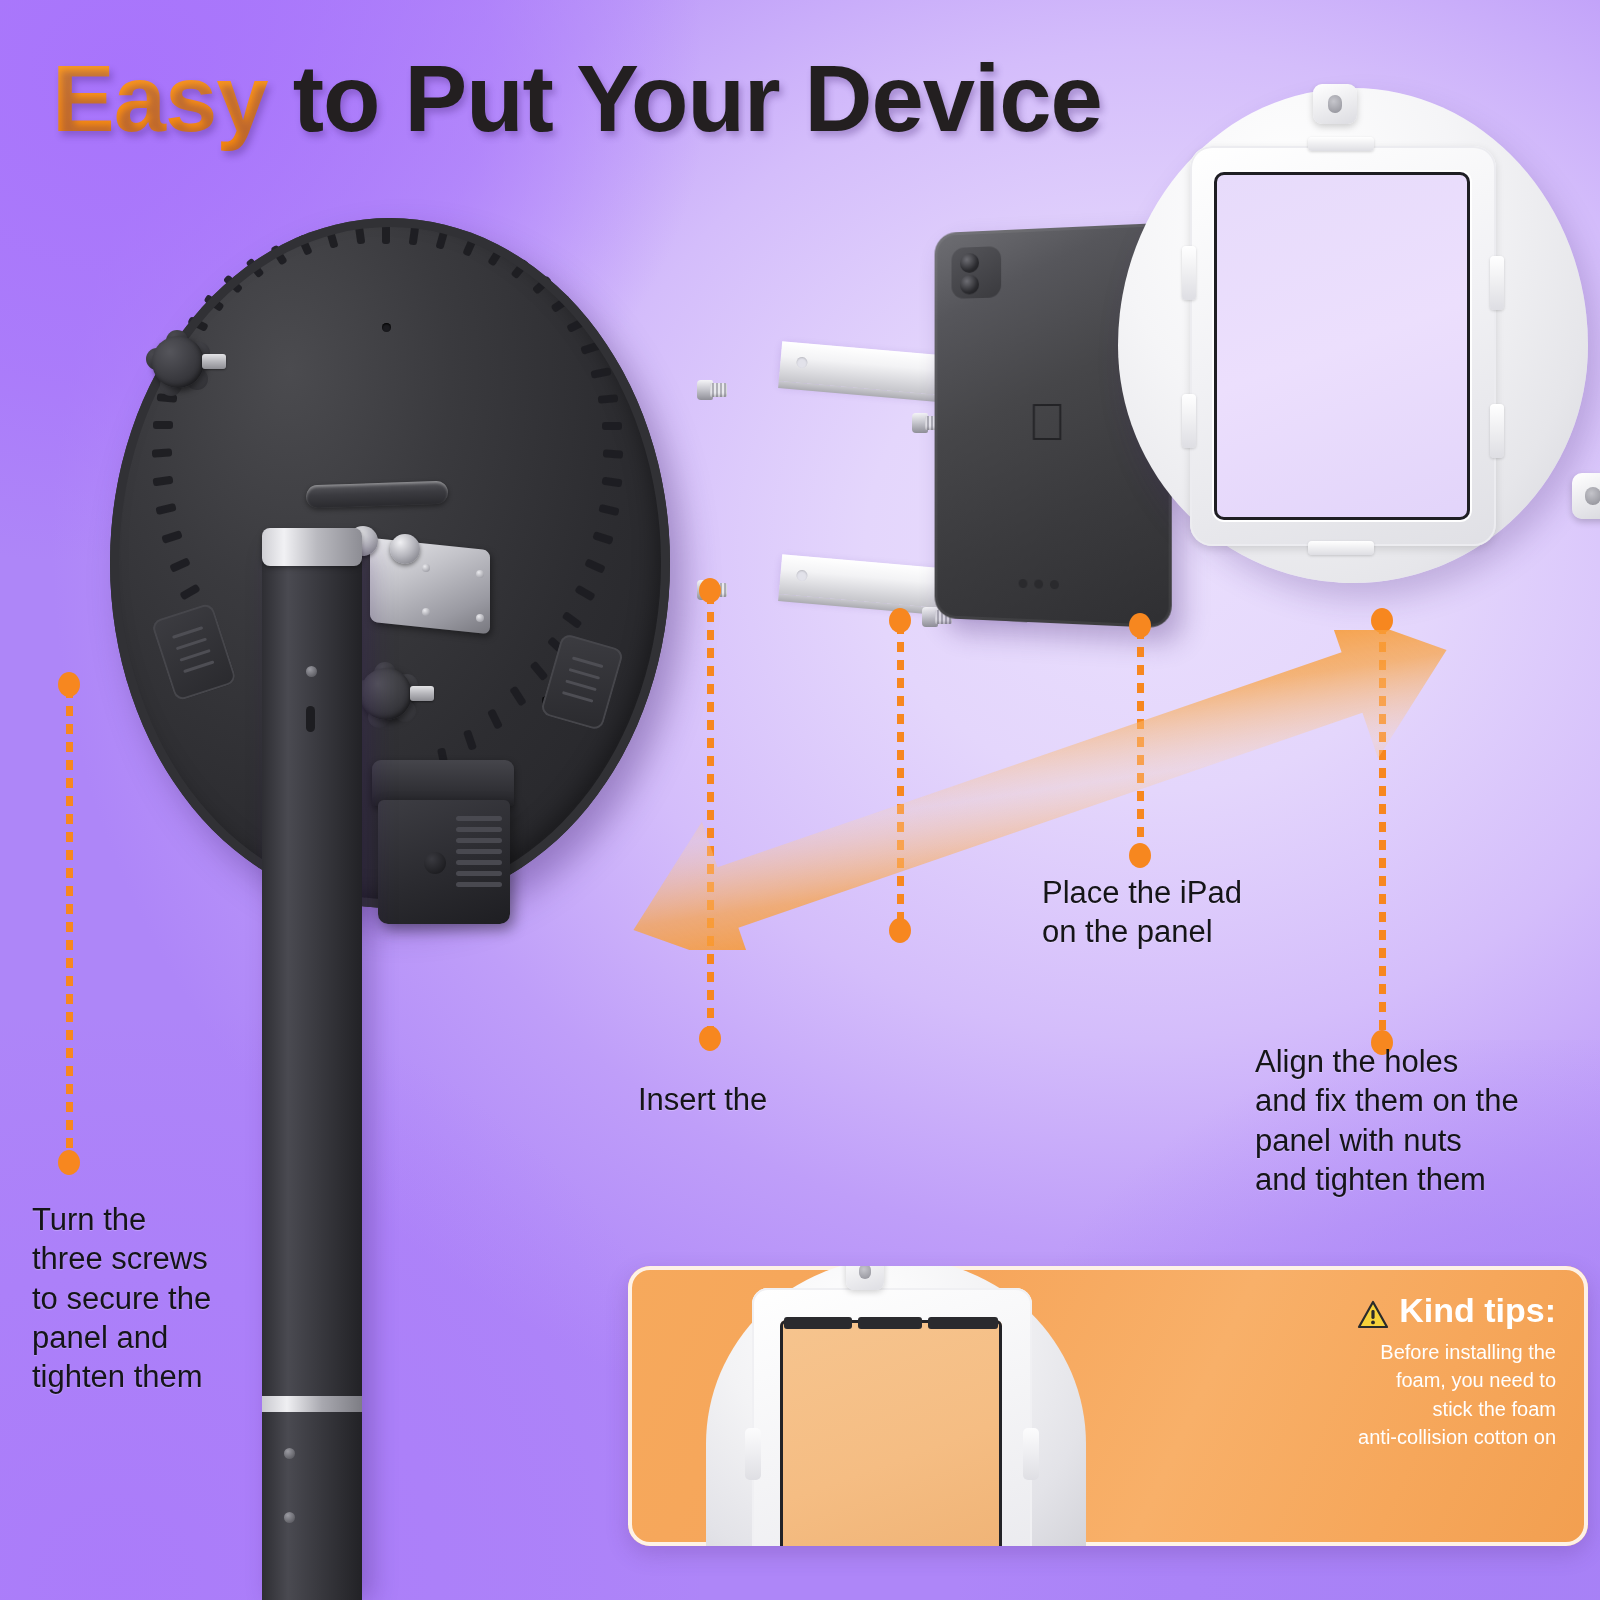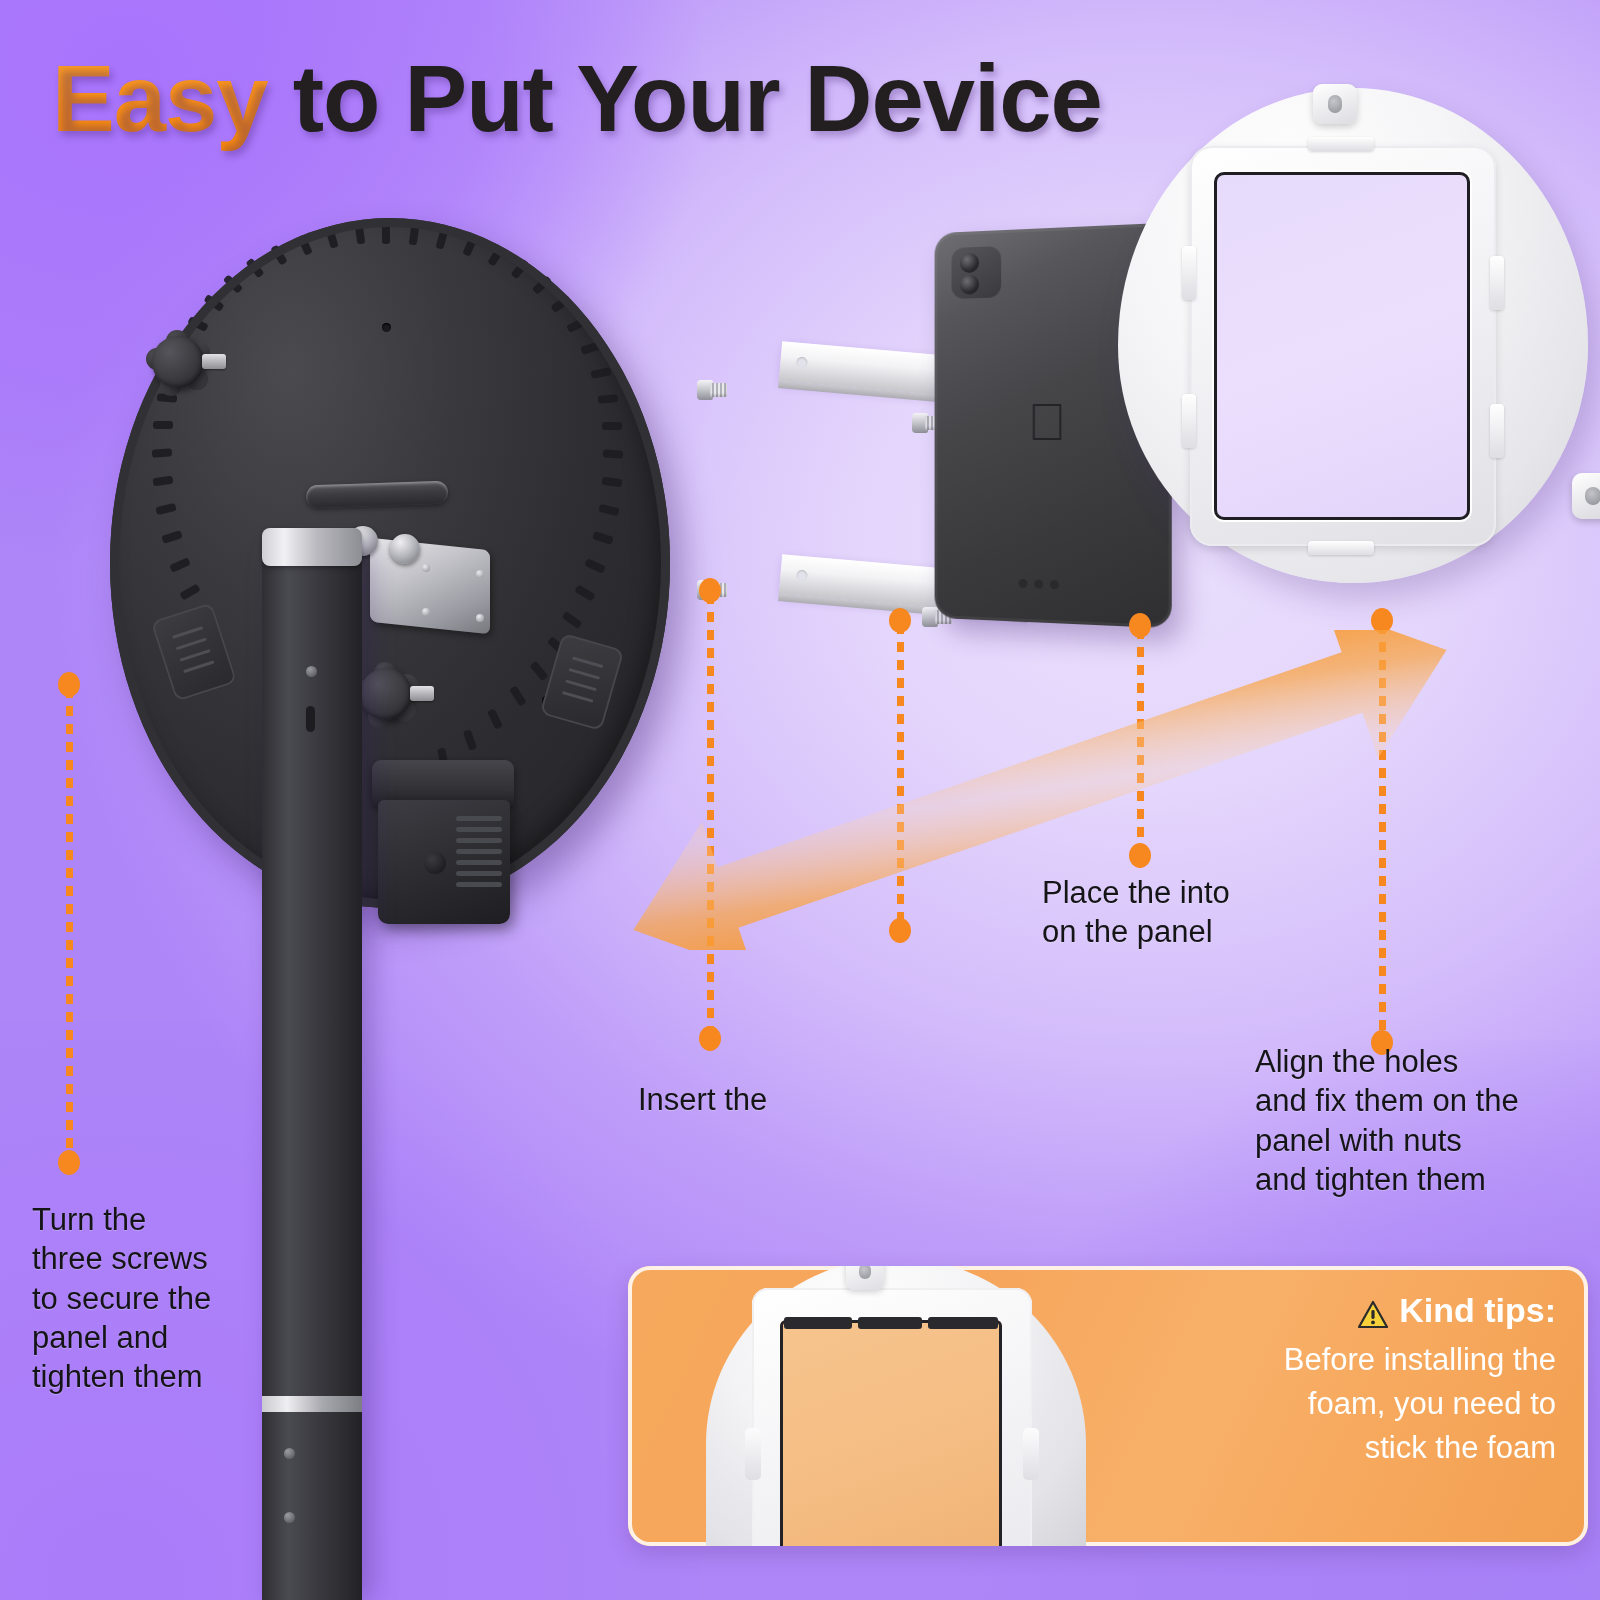--- a/index.html
+++ b/index.html
@@ -310,21 +310,21 @@
     background: linear-gradient(180deg,#fcfcfd,#dfdfe4); }
 
   .tips-text {
     position:absolute; right:32px; top:22px; width:520px;
     text-align:right; color:#ffffff;
   }
   .tips-head {
     font-size:34px; font-weight:700; line-height:1.35; margin-bottom:4px;
     display:flex; align-items:center; justify-content:flex-end; gap:10px;
   }
-  .tips-body { font-size:31px; line-height:1.42; font-weight:400; }
+  .tips-body { font-size:20px; line-height:1.42; font-weight:400; }
   .warn-ico { display:inline-block; width:32px; height:30px; flex:0 0 auto; }
 </style>
 </head>
 <body>
 
 <div class="stage">
 
   <div class="bg"></div>
   <div class="bg-tl"></div>
   <div class="bg-bl"></div>
@@ -577,21 +577,21 @@
     <div>panel and</div>
     <div>tighten them</div>
   </div>
 
   <div class="cap left-al" style="left:638px; top:1080px; width:280px;">
     <div>Insert the</div>
   </div>
 
 
   <div class="cap left-al" style="left:1042px; top:873px; width:300px;">
-    <div>Place the into</div>
+    <div>Place the iPad</div>
     <div>on the panel</div>
   </div>
 
   <div class="cap left-al" style="left:1255px; top:1042px; width:350px;">
     <div>Align the holes</div>
     <div>and fix them on the</div>
     <div>panel with nuts</div>
     <div>and tighten them</div>
   </div>
 
@@ -619,17 +619,18 @@
             <rect x="14.4" y="10" width="3.2" height="9" rx="1.4" fill="#2b2b2b"></rect>
             <circle cx="16" cy="22.4" r="1.9" fill="#2b2b2b"></circle>
           </svg>
         </span>
         <span>Kind tips:</span>
       </div>
       <div class="tips-body">
         <div>Before installing the</div>
         <div>foam, you need to</div>
         <div>stick the foam</div>
+        <div>anti-collision cotton on</div>
       </div>
     </div>
   </div>
 
 </div>
 
 </body></html>

